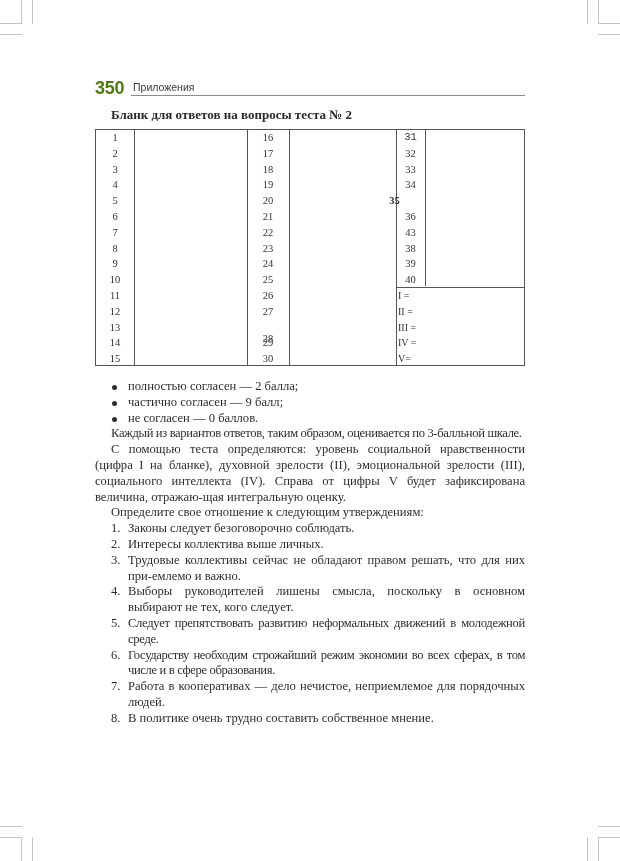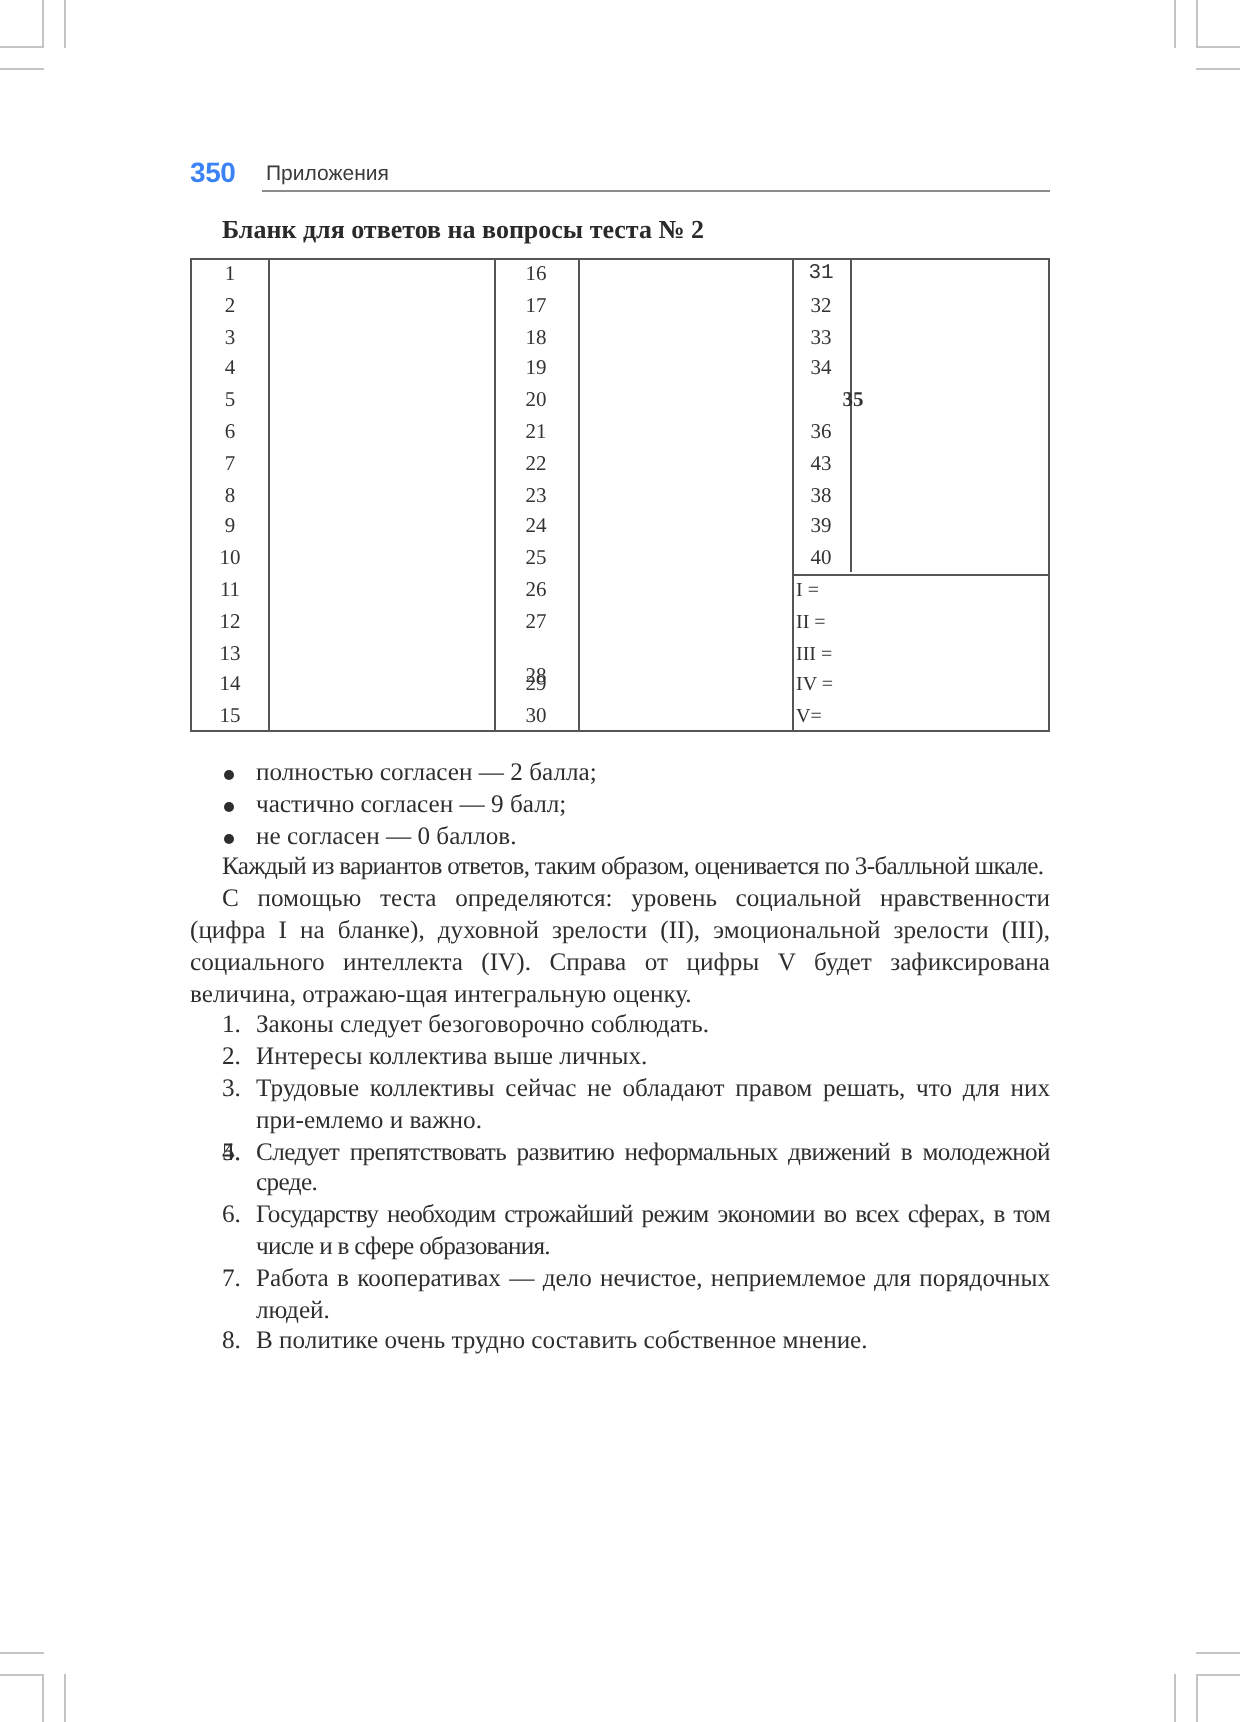--- a/index.html
+++ b/index.html
@@ -11,21 +11,21 @@
   .crop { position: absolute; background: #c4c4c4; }
   .crop.v { width: 1px; }
   .crop.h { height: 1px; }
 
   .running-head {
     position: absolute; left: 95px; top: 78px; width: 430px; height: 18px;
   }
   .page-num {
     position: absolute; left: 0; top: 0;
     font-family: "Liberation Sans", "DejaVu Sans", sans-serif;
-    font-weight: bold; font-size: 14px; color: #3b82f6; letter-spacing: -0.2px;
+    font-weight: bold; font-size: 18px; color: #4d7c0f; letter-spacing: -0.2px;
   }
   .section-name {
     position: absolute; left: 38px; top: 3px;
     font-family: "Liberation Sans", "DejaVu Sans", sans-serif;
     font-size: 10.5px; color: #3a3a3a;
   }
   .head-rule {
     position: absolute; left: 36px; right: 0; top: 17px; height: 1px; background: #8c8c8c;
   }
 
@@ -126,44 +126,45 @@
     <div class="num" style="left: 151px; width: 42px; top: 142.2px;">25</div>
     <div class="num" style="left: 151px; width: 42px; top: 158px;">26</div>
     <div class="num" style="left: 151px; width: 42px; top: 173.8px;">27</div>
     <div class="num" style="left: 151px; width: 42px; top: 201px;">28</div>
     <div class="num" style="left: 151px; width: 42px; top: 205.4px;">29</div>
     <div class="num" style="left: 151px; width: 42px; top: 221.2px;">30</div>
     <div class="num" style="left: 300px; width: 29px; top: 0px; font-family: Liberation Mono, monospace;">31</div>
     <div class="num" style="left: 300px; width: 29px; top: 15.8px;">32</div>
     <div class="num" style="left: 300px; width: 29px; top: 31.6px;">33</div>
     <div class="num" style="left: 300px; width: 29px; top: 47.4px;">34</div>
-    <div class="num" style="left: 316px; width: 29px; top: 63.2px; font-weight: bold;">35</div>
+    <div class="num" style="left: 284px; width: 29px; top: 63.2px; font-weight: bold;">35</div>
     <div class="num" style="left: 300px; width: 29px; top: 79px;">36</div>
     <div class="num" style="left: 300px; width: 29px; top: 94.8px;">43</div>
     <div class="num" style="left: 300px; width: 29px; top: 110.6px;">38</div>
     <div class="num" style="left: 300px; width: 29px; top: 126.4px;">39</div>
     <div class="num" style="left: 300px; width: 29px; top: 142.2px;">40</div>
     <div class="score-label" style="left: 302px; top: 158px;">I =</div>
     <div class="score-label" style="left: 302px; top: 173.8px;">II =</div>
     <div class="score-label" style="left: 302px; top: 189.6px;">III =</div>
     <div class="score-label" style="left: 302px; top: 205.4px;">IV =</div>
     <div class="score-label" style="left: 302px; top: 221.2px;">V=</div>
   </div>
 
 <div class="body-text" style="top:379px;">
   <ul class="bullet-list">
     <li class="bullet-item"><span class="bullet-dot"></span><span>полностью согласен — 2 балла;</span></li>
     <li class="bullet-item"><span class="bullet-dot"></span><span>частично согласен — 9 балл;</span></li>
     <li class="bullet-item"><span class="bullet-dot"></span><span>не согласен — 0 баллов.</span></li>
   </ul>
   <p class="p indent" style="letter-spacing:-0.35px;">Каждый из вариантов ответов, таким образом, оценивается по 3-балльной шкале.</p>
   <p class="p indent">С помощью теста определяются: уровень социальной нравственности (цифра I на бланке), духовной зрелости (II), эмоциональной зрелости (III), социального интеллекта (IV). Справа от цифры V будет зафиксирована величина, отражаю-щая интегральную оценку.</p>
+  <p class="p indent">Определите свое отношение к следующим утверждениям:</p>
   <ol class="num-list">
     <li class="num-item"><span class="num-item-num">1.</span><span>Законы следует безоговорочно соблюдать.</span></li>
     <li class="num-item"><span class="num-item-num">2.</span><span>Интересы коллектива выше личных.</span></li>
     <li class="num-item"><span class="num-item-num">3.</span><span>Трудовые коллективы сейчас не обладают правом решать, что для них при-емлемо и важно.</span></li>
-    <li class="num-item"><span class="num-item-num">4.</span></li>
+    <li class="num-item"><span class="num-item-num">4.</span><span>Выборы руководителей лишены смысла, поскольку в основном выбирают не тех, кого следует.</span></li>
     <li class="num-item"><span class="num-item-num">5.</span><span style="letter-spacing:-0.3px;">Следует препятствовать развитию неформальных движений в молодежной среде.</span></li>
     <li class="num-item"><span class="num-item-num">6.</span><span style="letter-spacing:-0.35px;">Государству необходим строжайший режим экономии во всех сферах, в том числе и в сфере образования.</span></li>
     <li class="num-item"><span class="num-item-num">7.</span><span>Работа в кооперативах — дело нечистое, неприемлемое для порядочных людей.</span></li>
     <li class="num-item"><span class="num-item-num">8.</span><span>В политике очень трудно составить собственное мнение.</span></li>
   </ol>
 </div>
 
 </body></html>

